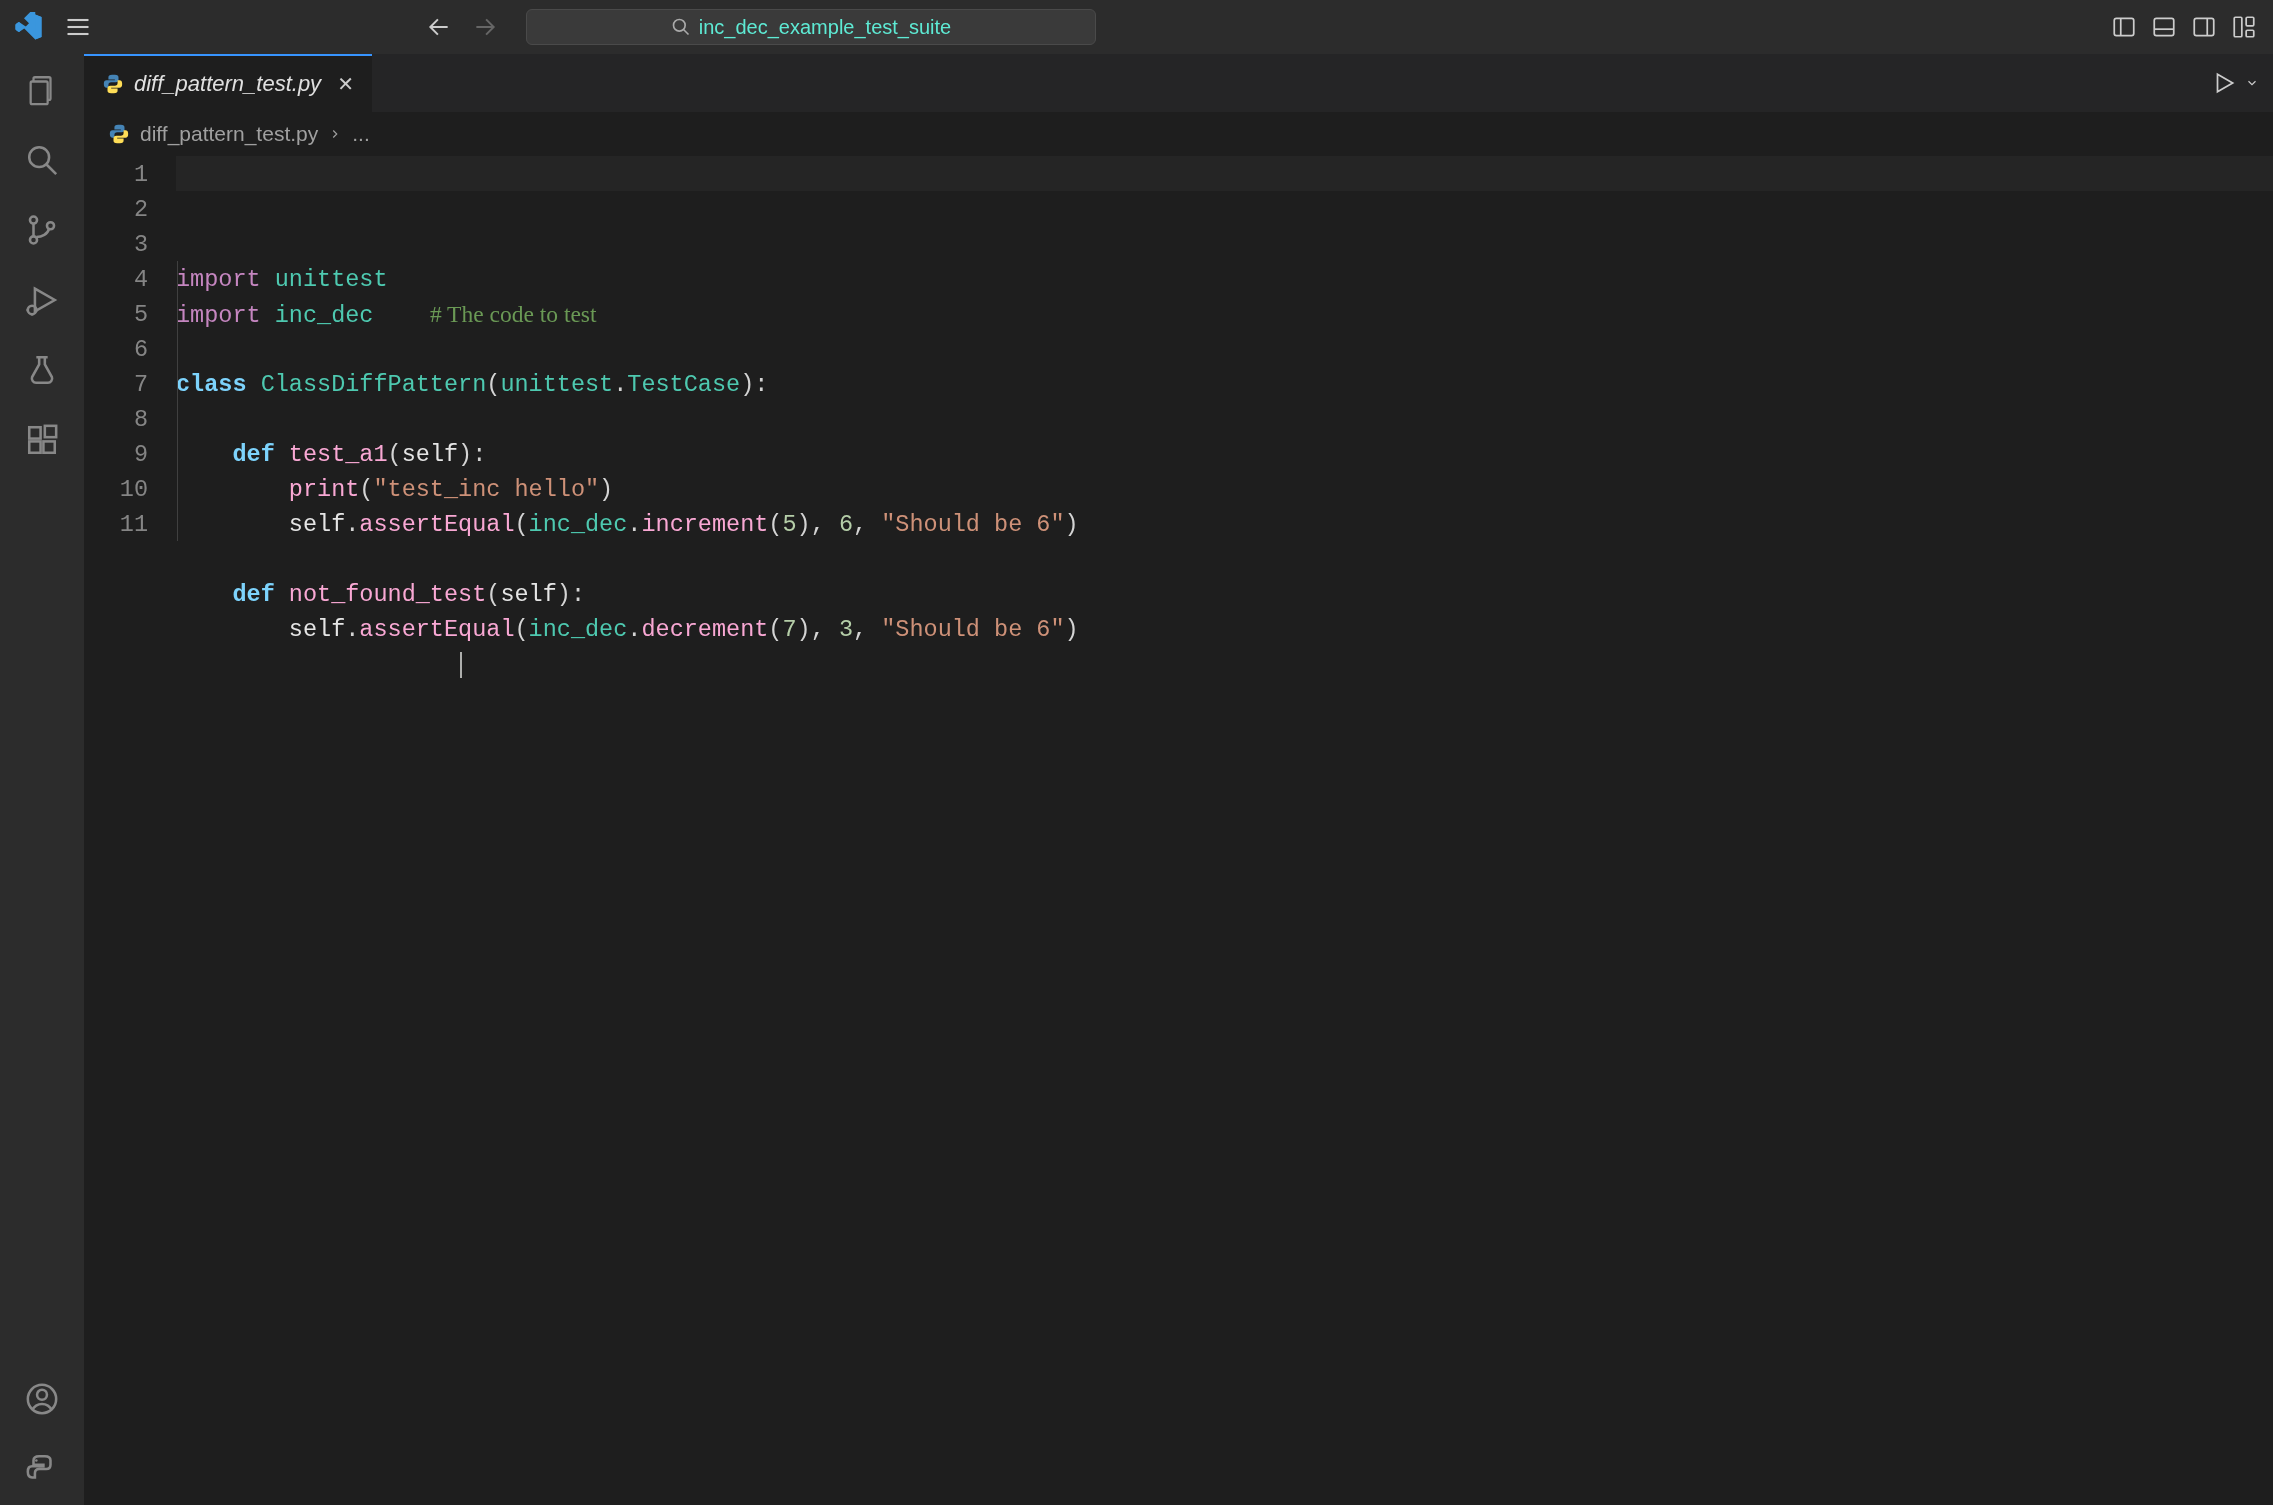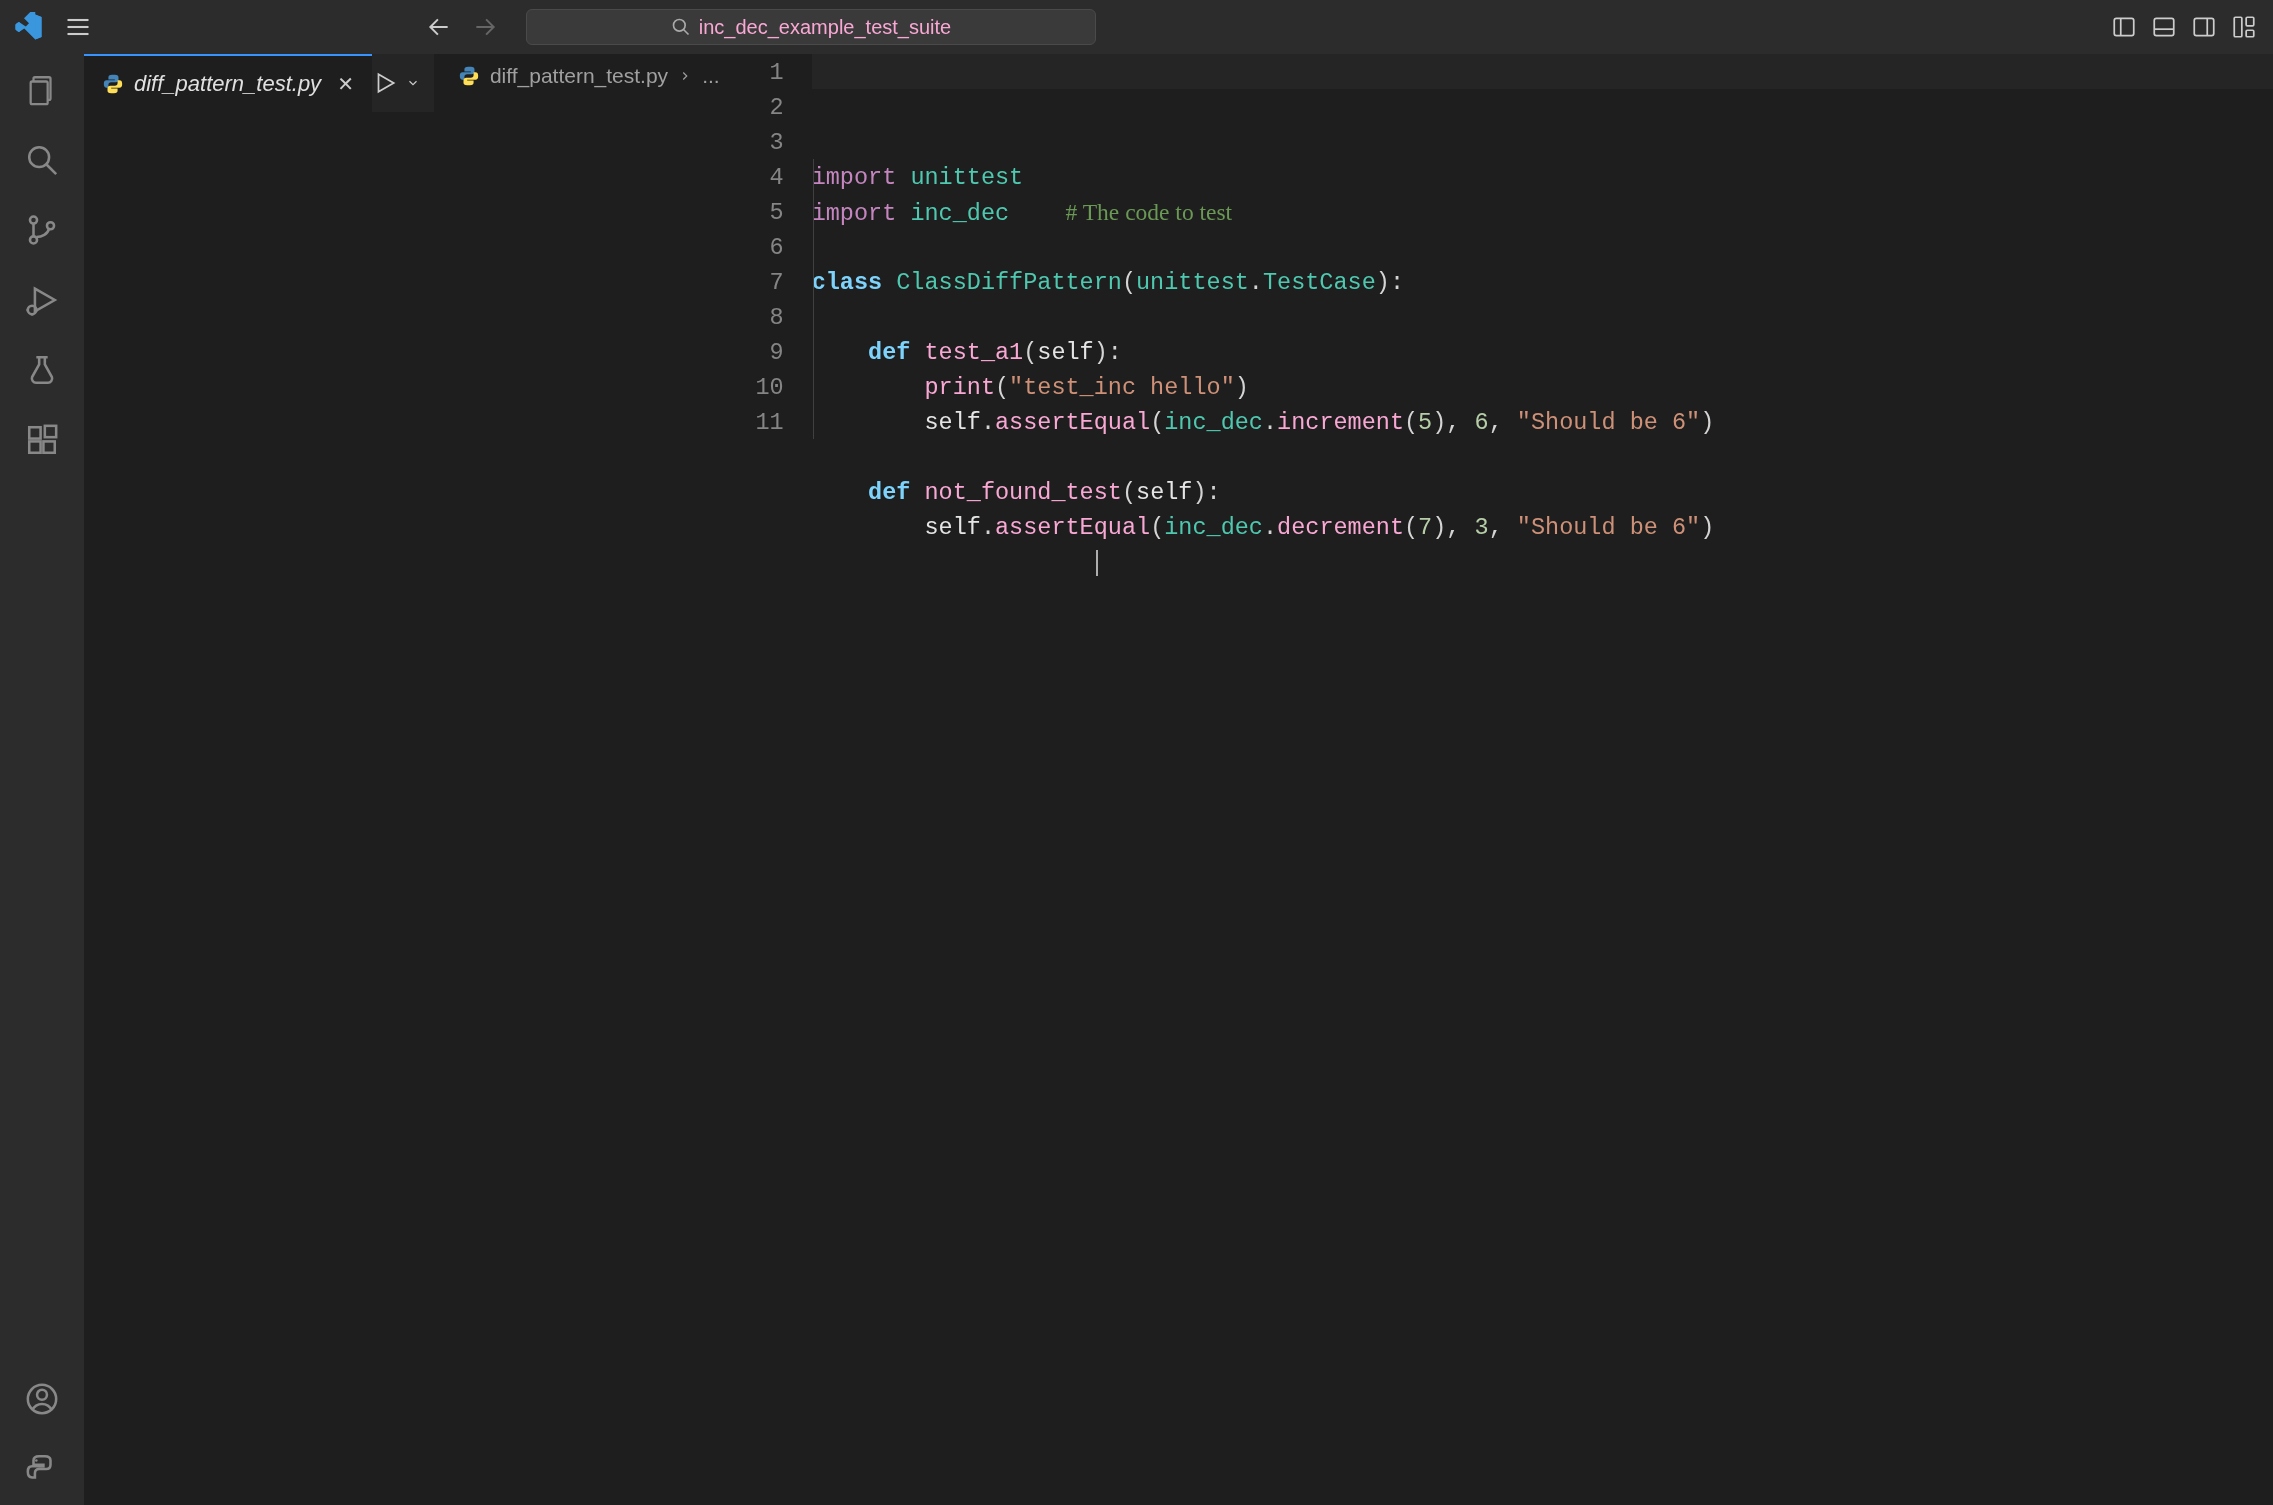--- a/index.html
+++ b/index.html
@@ -6,34 +6,34 @@
 html, body { width: 100%; height: 100%; background: #1e1e1e; font-family: "Segoe UI", sans-serif; color: #ccc; overflow: hidden; }
 
 .app { display: flex; flex-direction: column; height: 100vh; }
 
 
 .titlebar { display: flex; align-items: center; height: 54px; background: #2c2c2c; padding: 0 10px; gap: 8px; }
 .titlebar .logo { width: 38px; display:flex; justify-content:center;}
 .titlebar .menu-icon { color: #ccc; padding: 4px 8px; cursor: pointer; }
 .titlebar .nav-arrows { display:flex; gap:4px; margin-left: 310px; }
 .titlebar .nav-arrow { color:#888; padding: 4px 8px; }
-.titlebar .search { flex: 0 0 570px; margin-left: 12px; height: 36px; background: #3a3a3a; border: 1px solid #4a4a4a; border-radius: 6px; display:flex; align-items:center; justify-content:center; gap:8px; color:#f9a8d4; font-size:20px;}
+.titlebar .search { flex: 0 0 570px; margin-left: 12px; height: 36px; background: #3a3a3a; border: 1px solid #4a4a4a; border-radius: 6px; display:flex; align-items:center; justify-content:center; gap:8px; color:#5eead4; font-size:20px;}
 .titlebar .right-icons { margin-left:auto; display:flex; gap:2px; color:#ccc; }
 .titlebar .right-icons .ic { padding: 4px 6px; }
 
 
 .main { flex:1; display:flex; min-height:0; }
 
 
 .activitybar { width: 84px; background: #2c2c2c; display:flex; flex-direction:column; align-items:center; padding-top: 18px; gap: 34px; color:#888; }
 .activitybar .ic { width:36px; height:36px; display:flex; align-items:center; justify-content:center; }
 .activitybar .spacer { flex:1; }
 
 
-.editor-area { flex:1; display:flex; flex-direction:row; background:#1e1e1e; min-width:0;}
+.editor-area { flex:1; display:flex; flex-direction:column; background:#1e1e1e; min-width:0;}
 
 
 .tabs { height: 58px; background:#252526; display:flex; align-items:stretch; }
 .tab { display:flex; align-items:center; gap:10px; padding: 0 18px; background:#1e1e1e; color:#e0e0e0; font-size: 22px; border-top: 2px solid #3794ff; font-style: italic;}
 .tab .tab-icon { width:22px; height:22px; display:inline-flex;}
 .tab .close { font-style: normal; color:#ccc; margin-left:6px; font-size:20px;}
 .tabs .actions { margin-left:auto; display:flex; align-items:center; padding-right:14px; gap:8px; color:#ccc;}
 
 
 .breadcrumbs { height: 44px; display:flex; align-items:center; gap:10px; padding-left: 24px; color:#a0a0a0; font-size: 21px;}

